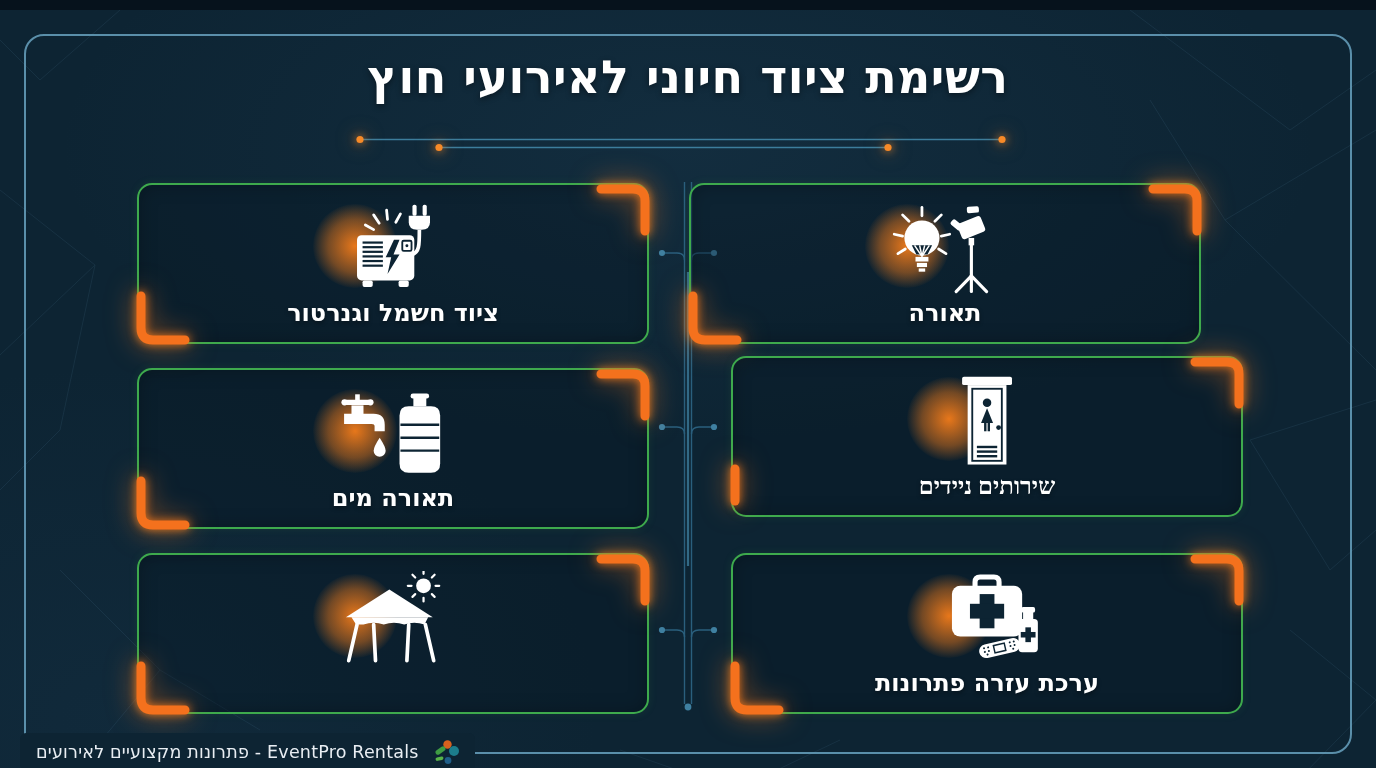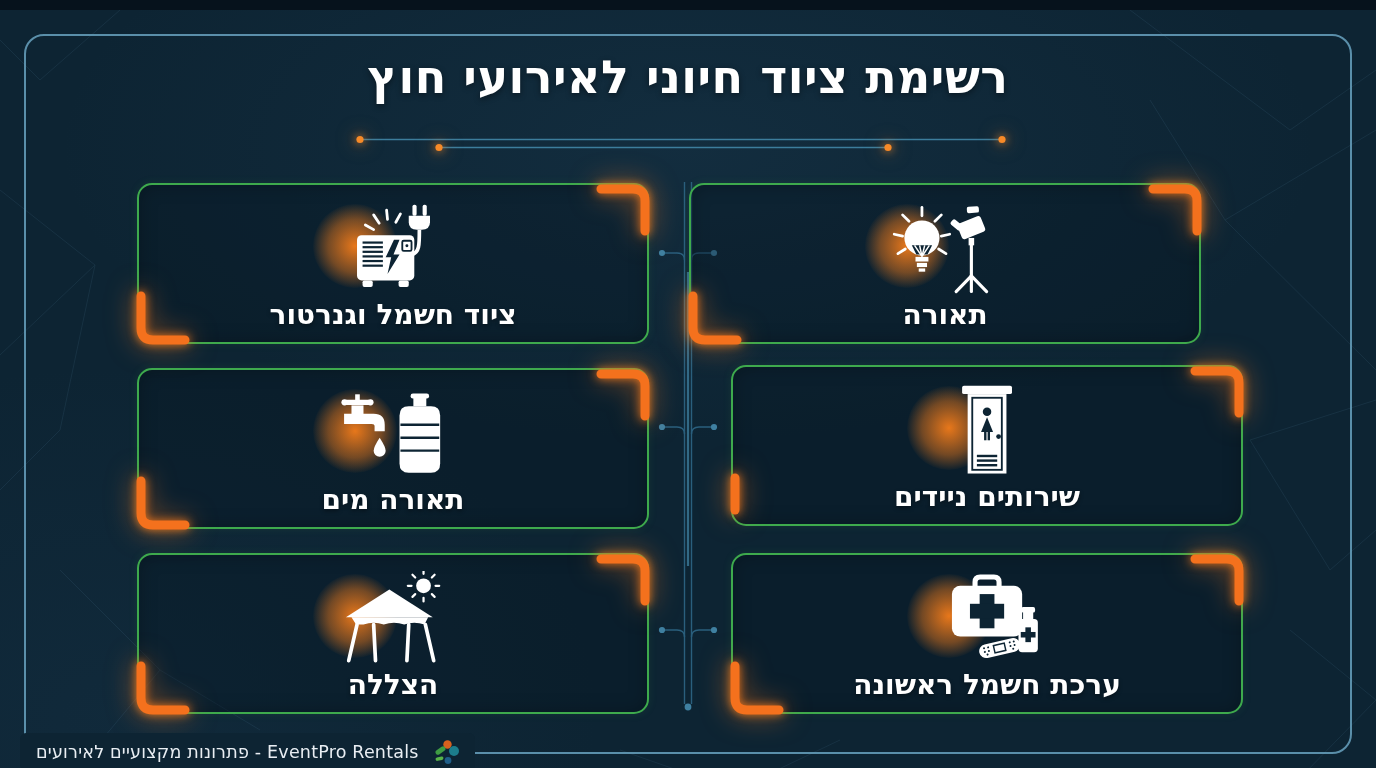--- a/index.html
+++ b/index.html
@@ -41,28 +41,28 @@
     display:flex;align-items:center;justify-content:center;
   }
   .icon-glow{
     position:absolute;width:84px;height:84px;border-radius:50%;
     left:calc(50% - 80px);top:6px;
     background:radial-gradient(circle, rgba(243,124,26,.95) 0%, rgba(243,124,26,.45) 45%, rgba(243,124,26,0) 72%);
   }
   .icon{position:relative;}
   .icon svg{height:97px;width:auto;}
   .card-label{
-    text-align:center;color:#ffffff;font-size:28px;font-weight:800;
+    text-align:center;color:#ffffff;font-size:24px;font-weight:800;
     margin-top:0;line-height:1.1;text-shadow:0 2px 4px rgba(0,0,0,.4);
   }
   
   #card-power   {top:173px;left:137px;}
   #card-light   {top:173px;left:689px;}
   #card-water   {top:358px;left:137px;}
-  #card-toilet  {top:355px;left:731px;}
+  #card-toilet  {top:346px;left:731px;font-family:Liberation Serif, serif;}
   #card-shade   {top:543px;left:137px;}
   #card-firstaid{top:543px;left:731px;}
   
   .footer{
     position:absolute;left:0;right:16px;bottom:7px;
     display:flex;justify-content:flex-end;pointer-events:none;padding-left:20px;
   }
   .footer-inner{
     display:flex;align-items:center;gap:10px;direction:rtl;
     background:#0d2433;padding:4px 16px;border-radius:6px;
@@ -307,21 +307,20 @@
           <path d="M20,50 H103 L99,58 Q88,54 77,58 Q66,54 55,58 Q44,54 33,58 L25,58 Z" fill="#fff"></path>
           <g stroke="#ffffff" stroke-width="4" stroke-linecap="round">
             <line x1="26" y1="58" x2="17" y2="97"></line>
             <line x1="44" y1="58" x2="46" y2="97"></line>
             <line x1="82" y1="58" x2="80" y2="97"></line>
             <line x1="100" y1="58" x2="109" y2="97"></line>
           </g>
         </svg>
       </div>
     </div>
-    <div class="card-label">הצללה</div>
   </div>
 
   <div class="card" id="card-firstaid">
     <svg class="corner corner-tr" width="60" height="60" style="left: auto; right: -6px; top: -6px;">
         <path d="M8,10 H40 Q52,10 52,22 V52"></path>
       </svg>
     <svg class="corner corner-bl" width="60" height="60">
         <path d="M8,8 V40 Q8,52 20,52 H52"></path>
       </svg>
     <div class="icon-wrap">
@@ -349,21 +348,21 @@
               <circle cx="90.5" cy="80" r="1.1"></circle>
                 <circle cx="95" cy="80" r="1.1"></circle>
               <circle cx="90.5" cy="84" r="1.1"></circle>
                 <circle cx="95" cy="84" r="1.1"></circle>
               <circle cx="92.7" cy="87.5" r="1.1"></circle>
             </g>
           </g>
         </svg>
       </div>
     </div>
-    <div class="card-label">ערכת חשמל ראשונה</div>
+    <div class="card-label">ערכת עזרה פתרונות</div>
   </div>
 
   <div class="footer">
     <div class="footer-inner">
       <span>
         <svg width="30" height="30" viewBox="0 0 30 30">
           <circle cx="18.5" cy="7.5" r="4.2" fill="#d8611e"></circle>
           <circle cx="25" cy="14" r="5" fill="#1c7d8c"></circle>
           <rect x="6" y="11" width="11" height="5" rx="2.5" fill="#3f9c43" transform="rotate(-35 11.5 13.5)"></rect>
           <rect x="6.5" y="20" width="8" height="3.4" rx="1.7" fill="#58b349" transform="rotate(-12 10.5 21.7)"></rect>

